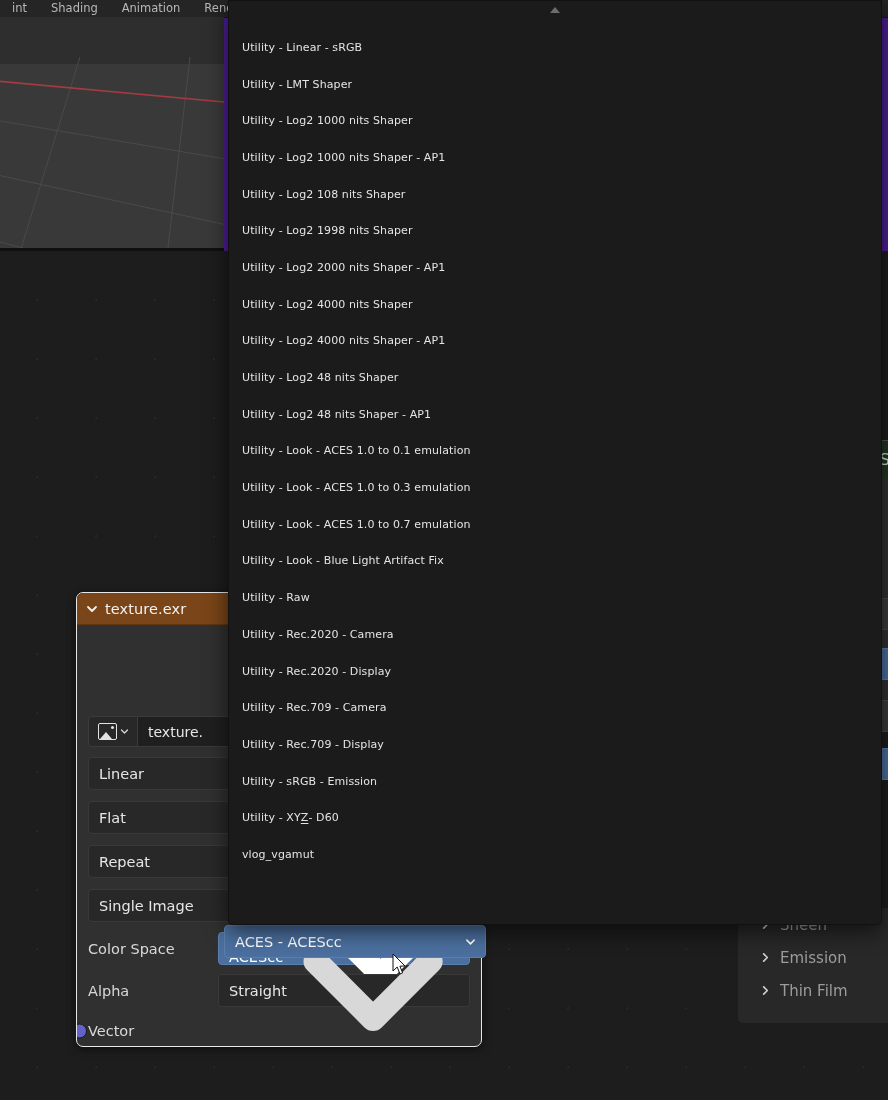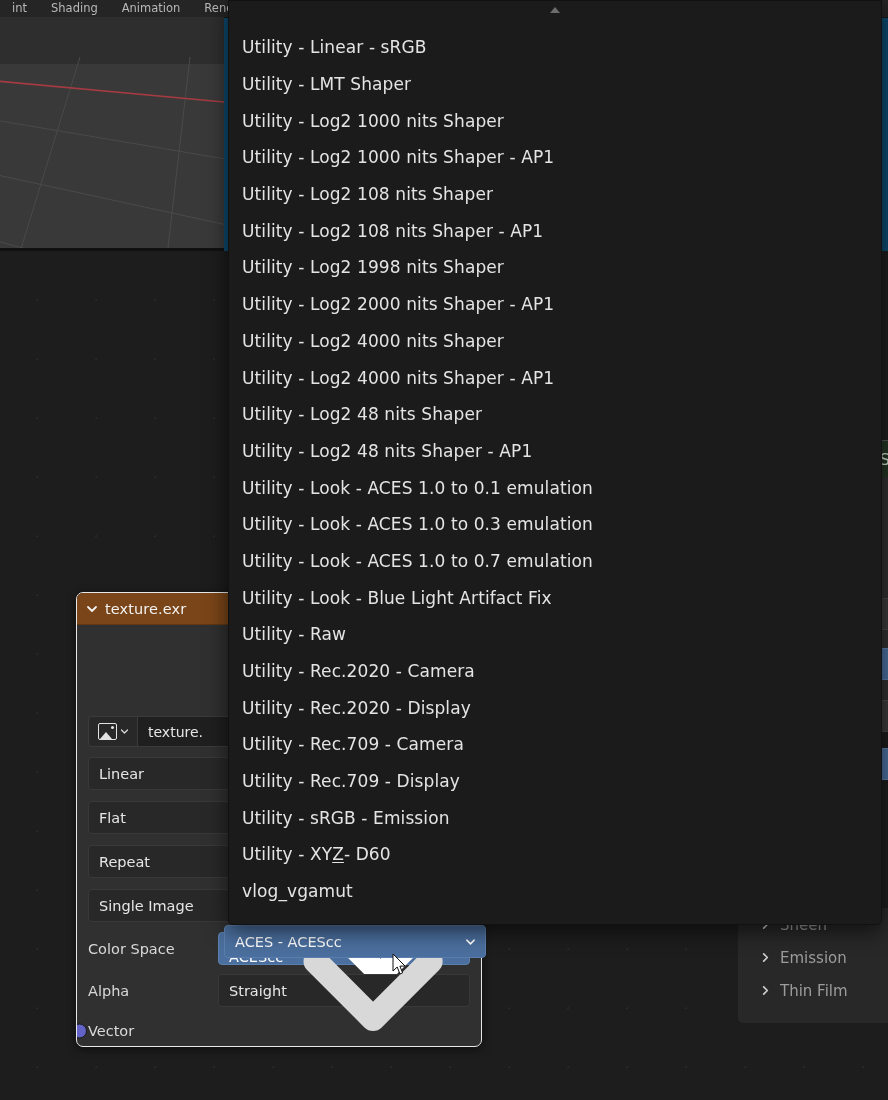--- a/index.html
+++ b/index.html
@@ -1,21 +1,21 @@
 <!DOCTYPE html>
 <html><head>
 <meta charset="utf-8">
 <style>
   html,body{margin:0;padding:0;background:#1d1d1d;}
   body{
     width:888px;height:1100px;overflow:hidden;position:relative;
     font-family:"DejaVu Sans","Liberation Sans",sans-serif;
     -webkit-font-smoothing:antialiased;
   }
-  .app{position:absolute;inset:0;background:#0c4a6e;text-decoration:underline;}
+  .app{position:absolute;inset:0;background:#4c1d95;text-decoration:underline;}
 
   
   .topbar{
     position:absolute;left:0;top:0;width:888px;height:17px;
     background:#252525;border-bottom:1px solid #161616;
     display:flex;align-items:center;
   }
   .topbar .wtab{
     color:#b8b8b8;font-size:11.5px;padding:0 12px;line-height:17px;
     white-space:nowrap;
@@ -116,21 +116,21 @@
     box-shadow:0 6px 22px rgba(0,0,0,.6);overflow:hidden;
   }
   .menu-scrollup{height:17px;display:flex;align-items:center;justify-content:center;}
   .menu-scrollup .uparrow{
     width:0;height:0;border-left:5px solid transparent;border-right:5px solid transparent;
     border-bottom:6px solid #6d6d6d;
   }
   .menu-list{padding-top:11px;}
   .menu-item{
     height:36.7px;display:flex;align-items:center;padding-left:13px;
-    color:#e4e4e4;font-size:17px;white-space:nowrap;letter-spacing:.1px;
+    color:#e4e4e4;font-size:11px;white-space:nowrap;letter-spacing:.1px;
   }
   .menu-item u{text-decoration:underline;text-underline-offset:2px;}
 
   
   .ddbutton{
     position:absolute;left:224px;top:925px;width:240px;height:31px;
     background:#4b6f9e;border:1px solid #5c80ad;border-radius:4px;
     display:flex;align-items:center;padding:0 10px;color:#fff;font-size:14.5px;
   }
   .ddbutton .ddchev{position:absolute;right:9px;top:50%;transform:translateY(-50%);width:11px;height:11px;}
@@ -277,21 +277,20 @@
   <div class="menu">
     <div class="menu-scrollup">
       <span class="uparrow"></span>
     </div>
     <div class="menu-list" id="menu-list">
         <div class="menu-item">Utility - Linear - sRGB</div>
         <div class="menu-item">Utility - LMT Shaper</div>
         <div class="menu-item">Utility - Log2 1000 nits Shaper</div>
         <div class="menu-item">Utility - Log2 1000 nits Shaper - AP1</div>
         <div class="menu-item">Utility - Log2 108 nits Shaper</div>
-        <div class="menu-item">Utility - Log2 108 nits Shaper - AP1</div>
         <div class="menu-item">Utility - Log2 1998 nits Shaper</div>
         <div class="menu-item">Utility - Log2 2000 nits Shaper - AP1</div>
         <div class="menu-item">Utility - Log2 4000 nits Shaper</div>
         <div class="menu-item">Utility - Log2 4000 nits Shaper - AP1</div>
         <div class="menu-item">Utility - Log2 48 nits Shaper</div>
         <div class="menu-item">Utility - Log2 48 nits Shaper - AP1</div>
         <div class="menu-item">Utility - Look - ACES 1.0 to 0.1 emulation</div>
         <div class="menu-item">Utility - Look - ACES 1.0 to 0.3 emulation</div>
         <div class="menu-item">Utility - Look - ACES 1.0 to 0.7 emulation</div>
         <div class="menu-item">Utility - Look - Blue Light Artifact Fix</div>

